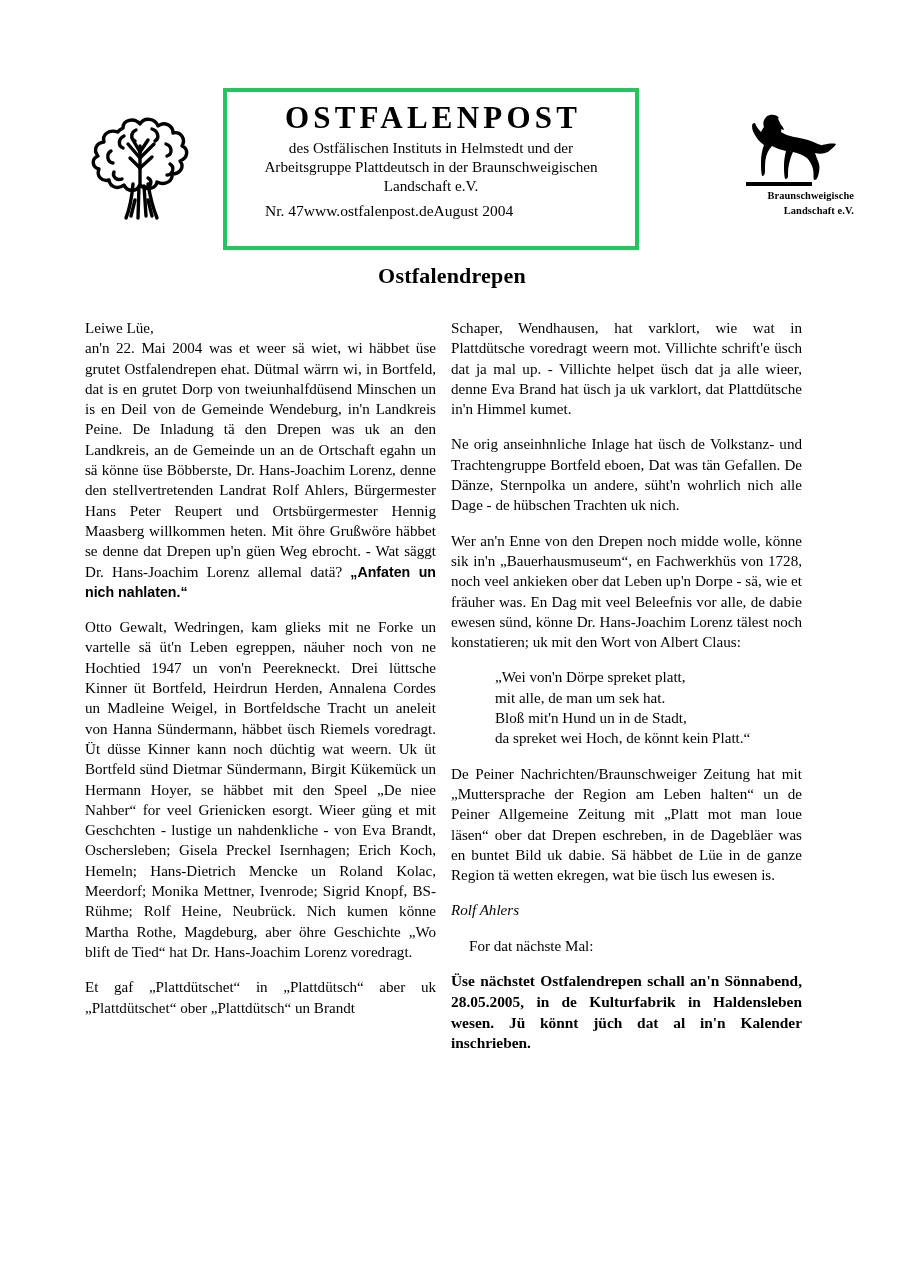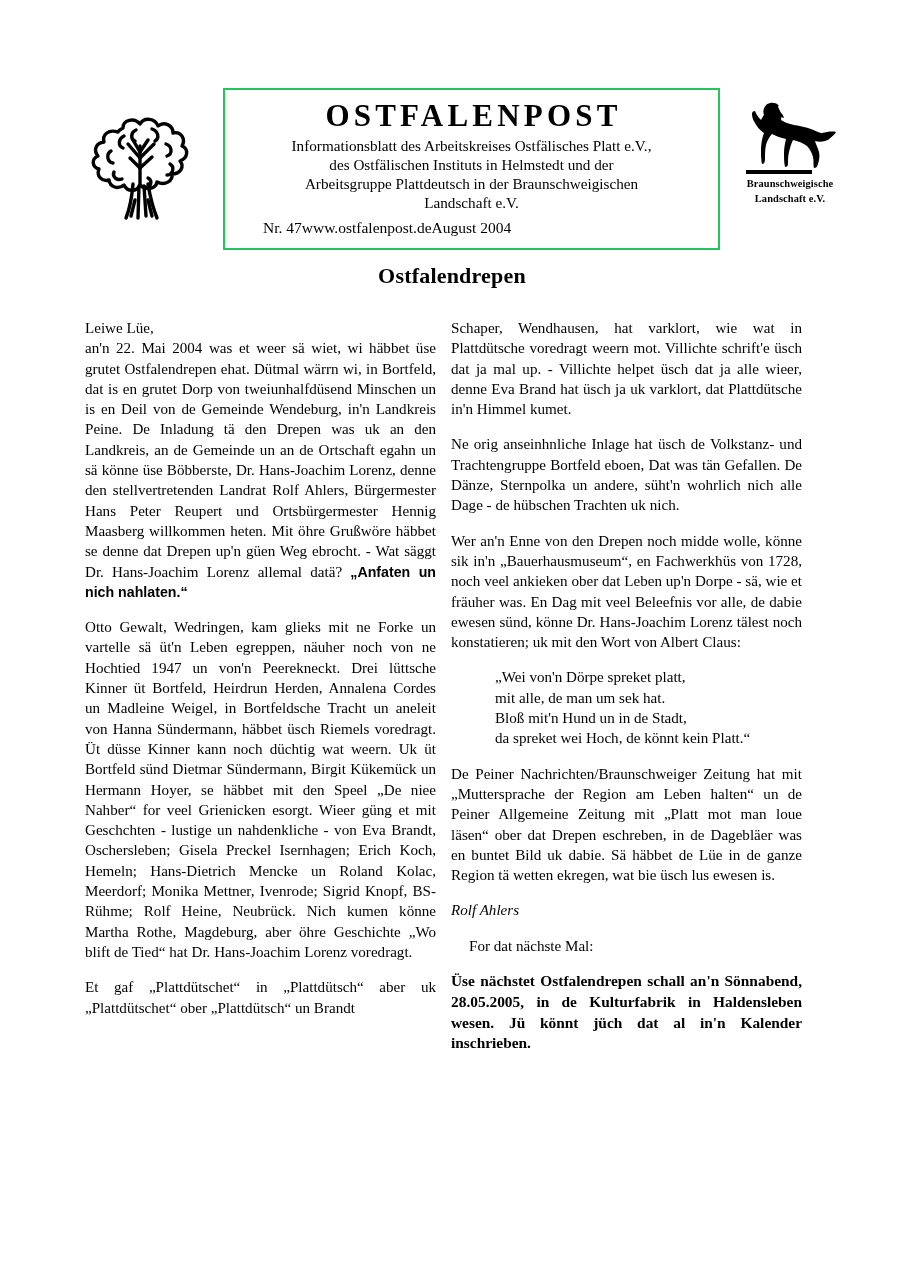--- a/index.html
+++ b/index.html
@@ -38,23 +38,23 @@
     top: 8px;
     width: 132px;
     height: 130px;
   }
   .logo-tree svg { display: block; width: 132px; height: 130px; }
 
   .masthead-box {
     position: absolute;
     left: 223px;
     top: 0px;
-    width: 497px;
+    width: 416px;
     height: 162px;
-    border: 2px solid #22c55e;
+    border: 4px solid #22c55e;
     box-sizing: border-box;
     text-align: center;
     padding-top: 8px;
   }
 
   .mast-title {
     font-size: 31px;
     font-weight: bold;
     letter-spacing: 4.2px;
     line-height: 1.15;
@@ -74,24 +74,24 @@
     font-size: 15.5px;
     margin-top: 7px;
     padding: 0 34px 0 38px;
     line-height: 1.2;
   }
   .mast-footer > span { white-space: nowrap; }
 
   .logo-horse {
     position: absolute;
     left: 726px;
-    top: 10px;
+    top: 22px;
     width: 128px;
     height: 124px;
-    text-align: center;
+    text-align: right;
   }
   .logo-horse svg { display: block; width: 112px; height: 78px; }
   .logo-horse .hl {
     font-family: "Liberation Serif", "DejaVu Serif", serif;
     font-weight: bold;
     font-size: 10.4px;
     line-height: 1.22;
     margin-top: 2px;
     letter-spacing: 0.1px;
   }
@@ -206,21 +206,20 @@
           <path d="M66 90 L68 120"></path>
           <path d="M57 104 L53 120"></path>
           <path d="M70 104 L74 120"></path>
         </g>
       </svg>
     </div>
 
     <div class="masthead-box">
       <div class="mast-title">OSTFALENPOST</div>
       <div class="mast-sub">
-        <div>Informationsblatt des Arbeitskreises Ostfälisches Platt e.V.,</div>
         <div>des Ostfälischen Instituts in Helmstedt und der</div>
         <div>Arbeitsgruppe Plattdeutsch in der Braunschweigischen</div>
         <div>Landschaft e.V.</div>
       </div>
       <div class="mast-footer">
         <span>Nr. 47</span>
         <span>www.ostfalenpost.de</span>
         <span>August 2004</span>
       </div>
     </div>

